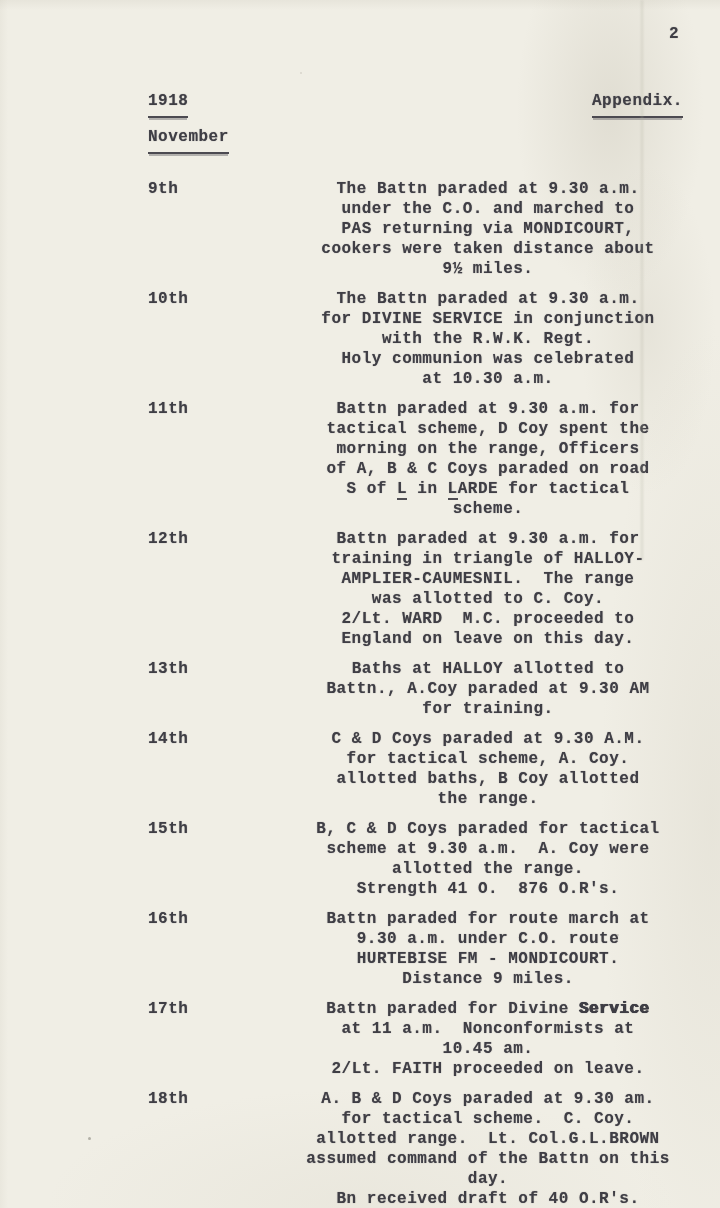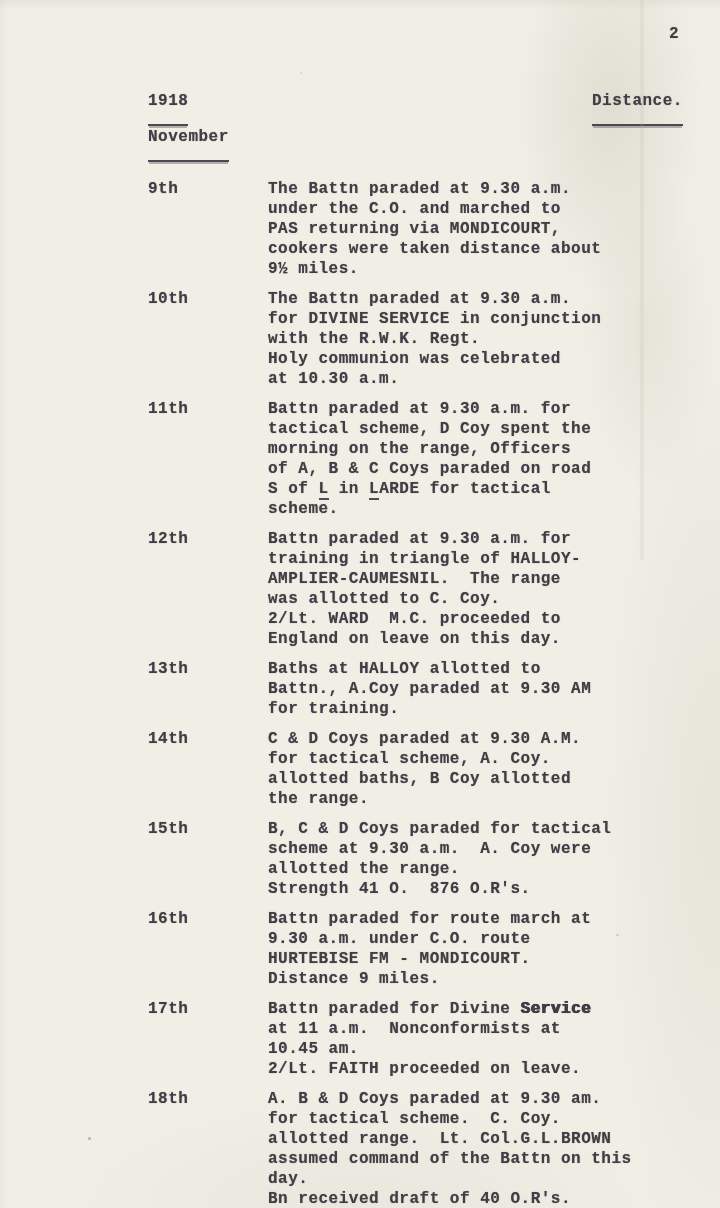--- a/index.html
+++ b/index.html
@@ -30,42 +30,42 @@
   }
 
   .page-number { position: absolute; left: 669px; top: 25px; }
 
   .year      { position: absolute; left: 148px; top: 92px; }
   .appendix  { position: absolute; left: 592px; top: 92px; }
   .month     { position: absolute; left: 148px; top: 128px; }
 
   .underlined {
     border-bottom: 2px solid rgba(62,60,68,0.92);
-    padding-bottom: 14px;
+    padding-bottom: 6px;
     box-shadow: 0 3px 0 -1px rgba(62,60,68,0.35);
   }
 
   .entries {
     position: absolute;
     left: 148px;
     top: 179px;
     width: 560px;
   }
   .entry {
     display: flex;
     align-items: flex-start;
     margin-bottom: 10px;
   }
   .edate {
     width: 120px;
     flex: 0 0 120px;
     line-height: 20px;
   }
   .ebody { flex: 1 1 auto; }
-  .eline { line-height: 20px; }
+  .eline { line-height: 20px; text-align: center; }
 
   .useg {
     border-bottom: 2px solid rgba(62,60,68,0.9);
   }
   .ovseg {
     text-shadow: 0.8px 0 0 currentColor, -0.4px 0 0 currentColor, 0 0 1px rgba(63,62,69,0.6);
   }
 
   .fold-line {
     position: absolute;
@@ -84,21 +84,21 @@
 </style>
 </head>
 <body>
 
 <div class="page">
 
   <div class="typed page-number">2</div>
 
   <div class="typed year underlined">1918</div>
 
-  <div class="typed appendix underlined">Distance.</div>
+  <div class="typed appendix underlined">Appendix.</div>
 
   <div class="typed month underlined">November</div>
 
   <div class="entries typed"><div class="entry"><div class="edate">9th</div><div class="ebody"><div class="eline">The Battn paraded at 9.30 a.m.</div><div class="eline">under the C.O. and marched to</div><div class="eline">PAS returning via MONDICOURT,</div><div class="eline">cookers were taken distance about</div><div class="eline">9½ miles.</div></div></div><div class="entry"><div class="edate">10th</div><div class="ebody"><div class="eline">The Battn paraded at 9.30 a.m.</div><div class="eline">for DIVINE SERVICE in conjunction</div><div class="eline">with the R.W.K. Regt.</div><div class="eline">Holy communion was celebrated</div><div class="eline">at 10.30 a.m.</div></div></div><div class="entry"><div class="edate">11th</div><div class="ebody"><div class="eline">Battn paraded at 9.30 a.m. for</div><div class="eline">tactical scheme, D Coy spent the</div><div class="eline">morning on the range, Officers</div><div class="eline">of A, B &amp; C Coys paraded on road</div><div class="eline"><span>S of </span><span class="useg">L</span><span> in </span><span class="useg">L</span><span>ARDE for tactical</span></div><div class="eline">scheme.</div></div></div><div class="entry"><div class="edate">12th</div><div class="ebody"><div class="eline">Battn paraded at 9.30 a.m. for</div><div class="eline">training in triangle of HALLOY-</div><div class="eline">AMPLIER-CAUMESNIL.  The range</div><div class="eline">was allotted to C. Coy.</div><div class="eline">2/Lt. WARD  M.C. proceeded to</div><div class="eline">England on leave on this day.</div></div></div><div class="entry"><div class="edate">13th</div><div class="ebody"><div class="eline">Baths at HALLOY allotted to</div><div class="eline">Battn., A.Coy paraded at 9.30 AM</div><div class="eline">for training.</div></div></div><div class="entry"><div class="edate">14th</div><div class="ebody"><div class="eline">C &amp; D Coys paraded at 9.30 A.M.</div><div class="eline">for tactical scheme, A. Coy.</div><div class="eline">allotted baths, B Coy allotted</div><div class="eline">the range.</div></div></div><div class="entry"><div class="edate">15th</div><div class="ebody"><div class="eline">B, C &amp; D Coys paraded for tactical</div><div class="eline">scheme at 9.30 a.m.  A. Coy were</div><div class="eline">allotted the range.</div><div class="eline">Strength 41 O.  876 O.R's.</div></div></div><div class="entry"><div class="edate">16th</div><div class="ebody"><div class="eline">Battn paraded for route march at</div><div class="eline">9.30 a.m. under C.O. route</div><div class="eline">HURTEBISE FM - MONDICOURT.</div><div class="eline">Distance 9 miles.</div></div></div><div class="entry"><div class="edate">17th</div><div class="ebody"><div class="eline"><span>Battn paraded for Divine </span><span class="ovseg">Service</span></div><div class="eline">at 11 a.m.  Nonconformists at</div><div class="eline">10.45 am.</div><div class="eline">2/Lt. FAITH proceeded on leave.</div></div></div><div class="entry"><div class="edate">18th</div><div class="ebody"><div class="eline">A. B &amp; D Coys paraded at 9.30 am.</div><div class="eline">for tactical scheme.  C. Coy.</div><div class="eline">allotted range.  Lt. Col.G.L.BROWN</div><div class="eline">assumed command of the Battn on this</div><div class="eline">day.</div><div class="eline">Bn received draft of 40 O.R's.</div></div></div></div>
 
   <div class="fold-line"></div>
   <div class="speck speck-1"></div>
   <div class="speck speck-2"></div>
   <div class="speck speck-3"></div>
 

